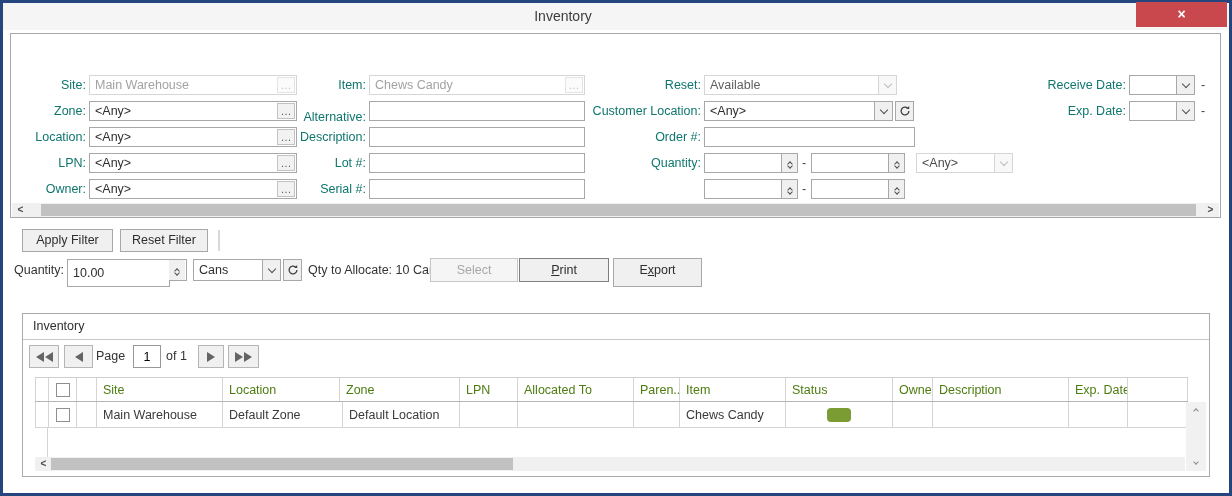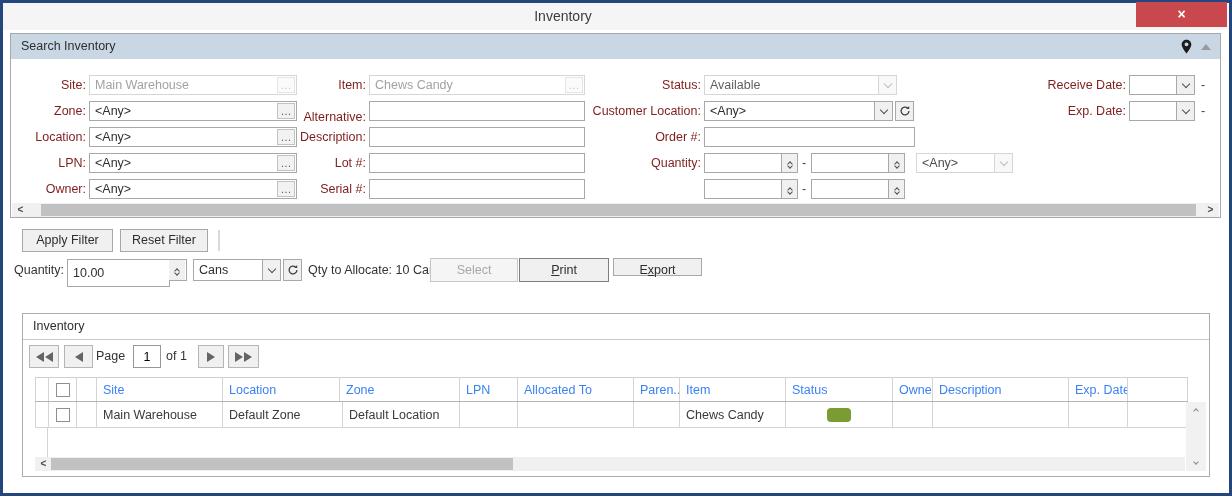--- a/index.html
+++ b/index.html
@@ -12,21 +12,21 @@
                color:#fff; font-size:14px; font-weight:bold; text-align:center; line-height:25px; cursor:default; z-index:60; }
 
   
   .search-panel { position:absolute; left:10px; top:33px; width:1211px; height:185px; border:1px solid #a8a8a8; background:#fff; }
   .search-header { position:relative; height:25px; background:#c9d7e4; }
   .search-header .hdr-text { line-height:25px; padding-left:10px; font-size:12.5px; color:#2e2e2e; }
   .pin-ico { position:absolute; right:28px; top:5px; }
   .collapse-tri { position:absolute; right:9px; top:10px; width:0; height:0;
                   border-left:5px solid transparent; border-right:5px solid transparent; border-bottom:6px solid #9a9a9a; }
 
-  .flabel { position:absolute; height:20px; line-height:20px; text-align:right; font-size:12.5px; color:#7f1d1d; }
+  .flabel { position:absolute; height:20px; line-height:20px; text-align:right; font-size:12.5px; color:#0f766e; }
   .tfield { position:absolute; height:20px; border:1px solid #a8a8a8; background:#fff; display:flex; align-items:stretch; font-size:12.5px; }
   .tfield .tval { flex:1; padding:0 5px; line-height:18px; color:#2f2f2f; white-space:nowrap; overflow:hidden; }
   .tfield.dis { border-color:#d6d6d6; }
   .tfield.dis .tval { color:#a2a2a2; }
   .tinput { position:absolute; height:20px; border:1px solid #a8a8a8; background:#fff; font-size:12.5px; padding:0 5px;
             font-family:"Liberation Sans","DejaVu Sans",sans-serif; color:#2f2f2f; outline:none; }
   .ell-btn { width:18px; margin:1px; background:#f2f2f2; border:1px solid #c2c2c2; color:#5c5c5c;
              font-size:11px; line-height:14px; text-align:center; cursor:default; }
   .tfield.dis .ell-btn { background:#fbfbfb; border-color:#e4e4e4; color:#c2c2c2; }
   .combo-btn { width:18px; border-left:1px solid #a8a8a8; background:#f0f0f0; display:flex; align-items:center; justify-content:center; }
@@ -70,49 +70,40 @@
   .pg-text { position:absolute; top:31px; height:23px; line-height:23px; font-size:12.5px; color:#333; }
   .pg-input { position:absolute; top:31px; width:28px; height:23px; border:1px solid #979797; text-align:center;
               font-size:12.5px; font-family:"Liberation Sans","DejaVu Sans",sans-serif; outline:none; }
 
   .grid-hdr, .grid-row { position:absolute; left:12px; display:flex; }
   .grid-hdr { top:63px; height:25px; border-top:1px solid #cfcfcf; border-bottom:1px solid #b5b5b5; }
   .grid-row { top:88px; height:26px; border-bottom:1px solid #d4d4d4; }
   .gc { height:100%; border-right:1px solid #d4d4d4; font-size:12.5px; color:#3a3a3a; padding:0 6px;
         display:flex; align-items:center; white-space:nowrap; overflow:hidden; }
   .gc:first-child { border-left:1px solid #d4d4d4; }
-  .grid-hdr .gc { color:#3b82f6; }
+  .grid-hdr .gc { color:#4d7c0f; }
   .cbx { width:14px; height:14px; border:1px solid #8f8f8f; background:#fff; margin:0 auto; }
   .gc.center { justify-content:center; padding:0; }
   .status-pill { width:24px; height:14px; border-radius:4px; margin:0 auto; }
   .ind-line { position:absolute; left:24px; top:114px; width:1px; height:29px; background:#d4d4d4; }
 </style>
 </head>
 <body>
 
 <div class="window">
   <div class="win-border" style="border-color: rgb(36, 69, 126);"></div>
 
   <div class="titlebar">
     <div class="title">Inventory</div>
   </div>
   <div class="close-btn" style="background: rgb(201, 72, 77);">
     <span>×</span>
   </div>
 
   <div class="search-panel">
-    <div class="search-header" style="background: rgb(201, 215, 228);">
-      <div class="hdr-text">Search Inventory</div>
-      <span class="pin-ico">
-        <svg width="11" height="15" viewBox="0 0 24 32">
-            <path d="M12 1C6 1 1.5 5.6 1.5 11.4 1.5 19 12 31 12 31s10.5-12 10.5-19.6C22.5 5.6 18 1 12 1zm0 14.6a4.3 4.3 0 1 1 0-8.6 4.3 4.3 0 0 1 0 8.6z" fill="#1c1c1c"></path>
-          </svg>
-      </span>
-      <span class="collapse-tri"></span>
-    </div>
 
     <div class="flabel" style="left:2px;top:41px;width:73px">Site:</div>
     <div class="tfield dis" style="left:78px;top:41px;width:208px">
       <span class="tval">Main Warehouse</span>
       <span class="ell-btn">…</span>
     </div>
     <div class="flabel" style="left:2px;top:67px;width:73px">Zone:</div>
     <div class="tfield" style="left:78px;top:67px;width:208px">
       <span class="tval">&lt;Any&gt;</span>
       <span class="ell-btn">…</span>
@@ -140,21 +131,21 @@
     </div>
     <div class="flabel" style="left:245px;top:73px;width:110px">Alternative:</div>
     <input class="tinput" style="left: 358px; top: 67px; width: 216px;" value="">
     <div class="flabel" style="left:245px;top:93px;width:110px">Description:</div>
     <input class="tinput" style="left: 358px; top: 93px; width: 216px;" value="">
     <div class="flabel" style="left:245px;top:119px;width:110px">Lot #:</div>
     <input class="tinput" style="left: 358px; top: 119px; width: 216px;" value="">
     <div class="flabel" style="left:245px;top:145px;width:110px">Serial #:</div>
     <input class="tinput" style="left: 358px; top: 145px; width: 216px;" value="">
 
-    <div class="flabel" style="left:560px;top:41px;width:130px">Status:</div>
+    <div class="flabel" style="left:560px;top:41px;width:130px">Reset:</div>
     <div class="tfield dis" style="left:693px;top:41px;width:193px">
       <span class="tval" style="color:#5f5f5f">Available</span>
       <span class="combo-btn">
           <span class="chev down dis"></span>
         </span>
     </div>
     <div class="flabel" style="left:560px;top:67px;width:130px">Customer Location:</div>
     <div class="tfield" style="left:693px;top:67px;width:189px">
       <span class="tval">&lt;Any&gt;</span>
       <span class="combo-btn">
@@ -253,21 +244,21 @@
     <svg width="12" height="12" viewBox="0 0 16 16">
         <path d="M13.2 8a5.2 5.2 0 1 1-1.6-3.7" fill="none" stroke="#3f3f3f" stroke-width="1.7"></path>
         <path d="M13.6 1.2v4h-4z" fill="#3f3f3f"></path>
       </svg>
   </span>
   <div class="bar-label" style="left:308px;top:259px">Qty to Allocate: 10 Cans</div>
   <div class="btn disabled" style="left:430px;top:258px;width:88px;height:24px;line-height:22px"><span>Select</span></div>
   <div class="btn default" style="left:519px;top:258px;width:90px;height:24px;line-height:22px">
     <span class="accel">P</span><span>rint</span>
   </div>
-  <div class="btn" style="left:613px;top:258px;width:89px;height:18px;line-height:22px">
+  <div class="btn" style="left:613px;top:258px;width:89px;height:29px;line-height:22px">
     <span>E</span><span class="accel">x</span><span>port</span>
   </div>
 
   <div class="inv-panel">
     <div class="inv-title">Inventory</div>
 
     <div class="pg-btn" style="left:6px;width:30px">
       <span class="tri r" style="transform:scaleX(-1)"></span>
         <span class="tri r" style="transform:scaleX(-1)"></span>
     </div>

